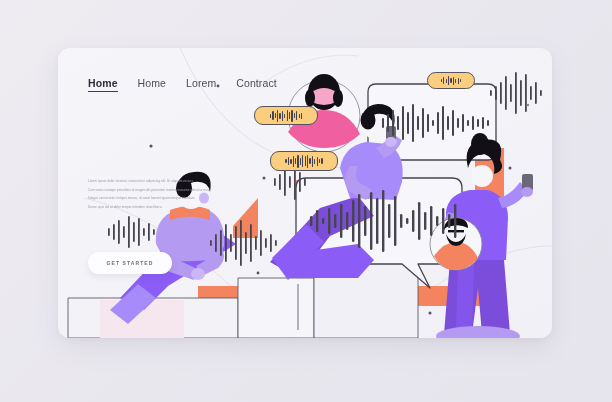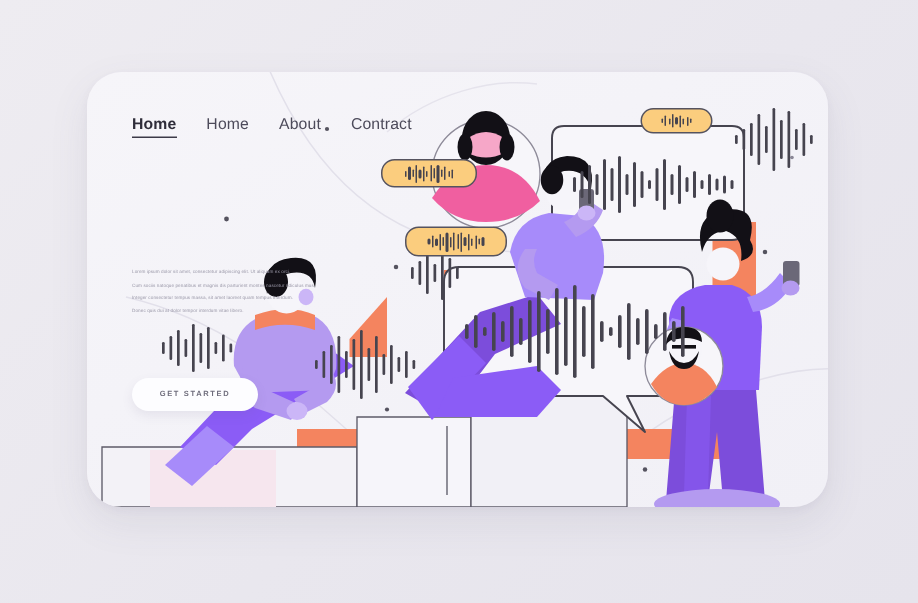--- a/index.html
+++ b/index.html
@@ -8,21 +8,21 @@
     background:#eceaf0;
     font-family:"Liberation Sans", sans-serif;
     -webkit-font-smoothing:antialiased;
   }
   .stage{position:relative;width:612px;height:402px;
     background:linear-gradient(135deg,#eeecf1 0%,#e9e7ee 55%,#e6e4ec 100%);}
   
   .card{
     position:absolute;left:58px;top:48px;width:494px;height:290px;
     background:linear-gradient(150deg,#f6f5f9 0%,#f4f3f8 40%,#f1f0f6 100%);
-    border-radius:23px;overflow:hidden;
+    border-radius:12px;overflow:hidden;
     box-shadow:0 10px 26px rgba(90,85,120,.10), 0 2px 6px rgba(90,85,120,.05);
   }
   
   .deco{position:absolute;inset:0;pointer-events:none;}
   
   .nav{position:absolute;left:30px;top:29px;display:flex;gap:20px;align-items:baseline;z-index:20;}
   .nav a{font-size:10.5px;color:#4c4a5a;text-decoration:none;letter-spacing:.1px;}
   .nav a.active{color:#2f2d3a;font-weight:600;border-bottom:1.6px solid #3c3a48;padding-bottom:2px;}
   
   .headline{position:absolute;left:30px;top:93px;font-size:25px;line-height:1;
@@ -329,21 +329,21 @@
           <i style="height:8px"></i>
           <i style="height:4px"></i>
           <i style="height:6px"></i>
         <i style="height:3px"></i>
       </span>
     </div>
 
     <nav class="nav">
       <a href="#" class="active">Home</a>
       <a href="#">Home</a>
-      <a href="#">About</a>
+      <a href="#">Lorem</a>
       <a href="#">Contract</a>
     </nav>
 
     <div class="body-copy">
       <p>Lorem ipsum dolor sit amet, consectetur adipiscing elit. Ut aliquam ex orci.</p>
       <p>Cum sociis natoque penatibus et magnis dis parturient montes nascetur ridiculus mus.</p>
       <p>Integer consectetur tempus massa, sit amet laoreet quam tempus interdum.</p>
       <p>Donec quis dui at dolor tempor interdum vitae libero.</p>
     </div>
     <button class="cta">GET STARTED</button>

